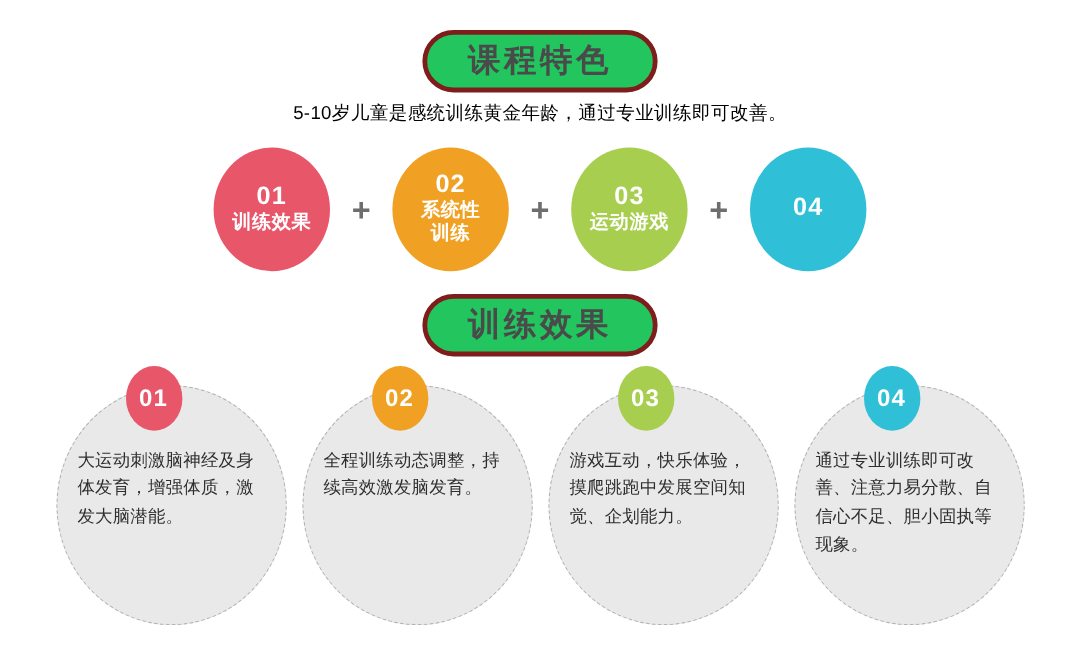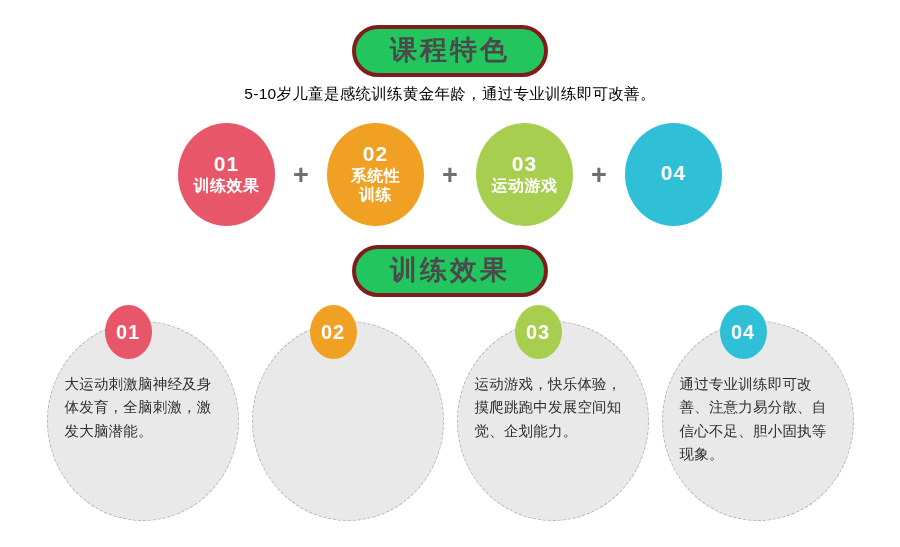--- a/index.html
+++ b/index.html
@@ -203,32 +203,33 @@
 
   <div class="section-title" id="title-effects">
     <span>训练效果</span>
   </div>
 
   <div class="effects-row">
 
     <div class="effect-card">
       <div class="effect-ellipse"></div>
       <div class="effect-badge" style="background: rgb(232, 86, 106);">01</div>
-      <div class="effect-text">大运动刺激脑神经及身体发育，全脑刺激，激发大脑潜能。</div>
+      <div class="effect-text">大运动刺激脑神经及身体发育，增强体质，激发大脑潜能。</div>
     </div>
 
     <div class="effect-card">
       <div class="effect-ellipse"></div>
       <div class="effect-badge" style="background: rgb(240, 161, 36);">02</div>
+      <div class="effect-text">全程训练动态调整，持续高效激发脑发育。</div>
     </div>
 
     <div class="effect-card">
       <div class="effect-ellipse"></div>
       <div class="effect-badge" style="background: rgb(168, 206, 79);">03</div>
-      <div class="effect-text">运动游戏，快乐体验，摸爬跳跑中发展空间知觉、企划能力。</div>
+      <div class="effect-text">游戏互动，快乐体验，摸爬跳跑中发展空间知觉、企划能力。</div>
     </div>
 
     <div class="effect-card">
       <div class="effect-ellipse"></div>
       <div class="effect-badge" style="background: rgb(47, 192, 216);">04</div>
       <div class="effect-text">通过专业训练即可改善、注意力易分散、自信心不足、胆小固执等现象。</div>
     </div>
 
   </div>
 

